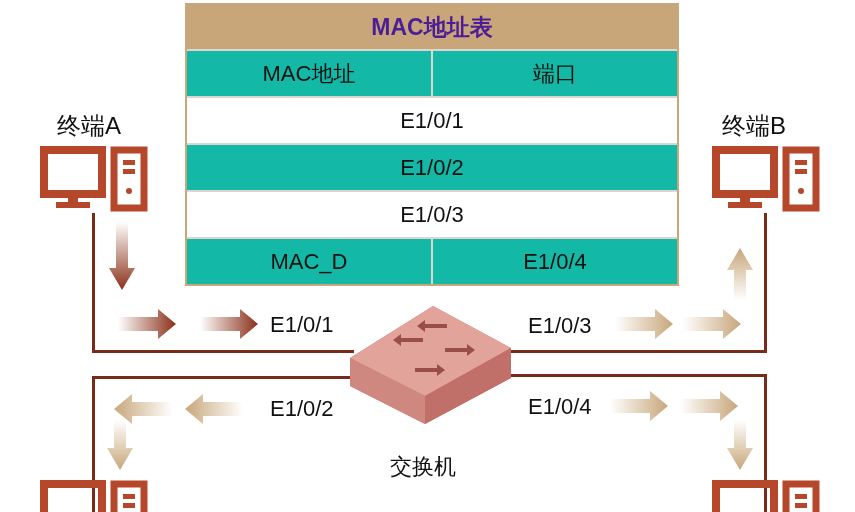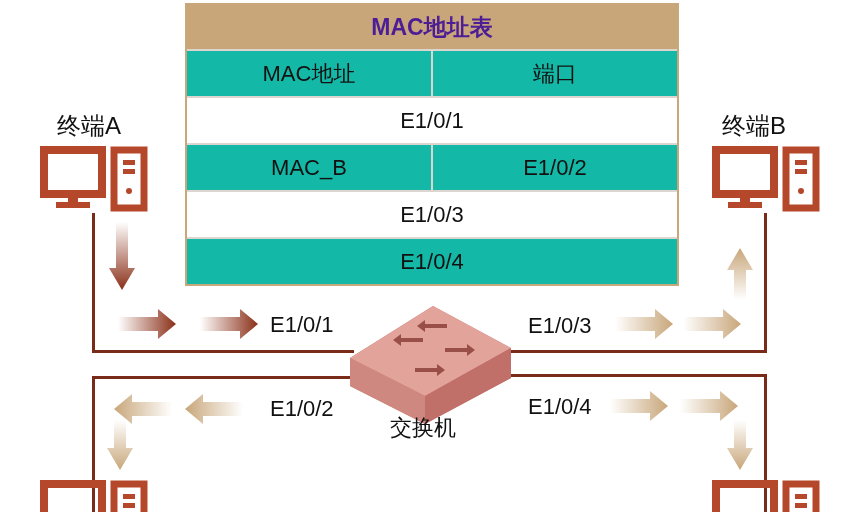--- a/index.html
+++ b/index.html
@@ -22,27 +22,27 @@
 <div class="mac-table">
   <div class="mac-title">MAC地址表</div>
   <div class="mac-row shade">
     <div class="cell">MAC地址</div>
     <div class="cell">端口</div>
   </div>
   <div class="mac-row">
     <div class="cell">E1/0/1</div>
   </div>
   <div class="mac-row shade">
-    <div class="cell">MAC_B</div>
     <div class="cell">E1/0/2</div>
   </div>
   <div class="mac-row">
     <div class="cell">E1/0/3</div>
   </div>
   <div class="mac-row shade">
+    <div class="cell">MAC_D</div>
     <div class="cell">E1/0/4</div>
   </div>
 </div>
 
 <div class="term-label" style="left:57px;top:110px;">终端A</div>
 <div class="term-label" style="left:722px;top:110px;">终端B</div>
 
 <div class="link-line" style="left:92px;top:213px;width:3px;height:140px;"></div>
 <div class="link-line" style="left:92px;top:350px;width:262px;height:3px;"></div>
 
@@ -145,13 +145,13 @@
     <path d="M100 50 h22 v-4 l8 6 l-8 6 v-4 h-22 z"></path>
     <path d="M48 42 l8 -6 v4 h22 v4 h-22 v4 z"></path>
     <path d="M70 70 h22 v-4 l8 6 l-8 6 v-4 h-22 z"></path>
   </g>
 </svg>
 
 <div class="label" style="left:270px;top:312px;">E1/0/1</div>
 <div class="label" style="left:528px;top:313px;">E1/0/3</div>
 <div class="label" style="left:270px;top:396px;">E1/0/2</div>
 <div class="label" style="left:528px;top:394px;">E1/0/4</div>
-<div class="label" style="left:390px;top:413px;">交换机</div>
+<div class="label" style="left:390px;top:452px;">交换机</div>
 
 </body></html>

